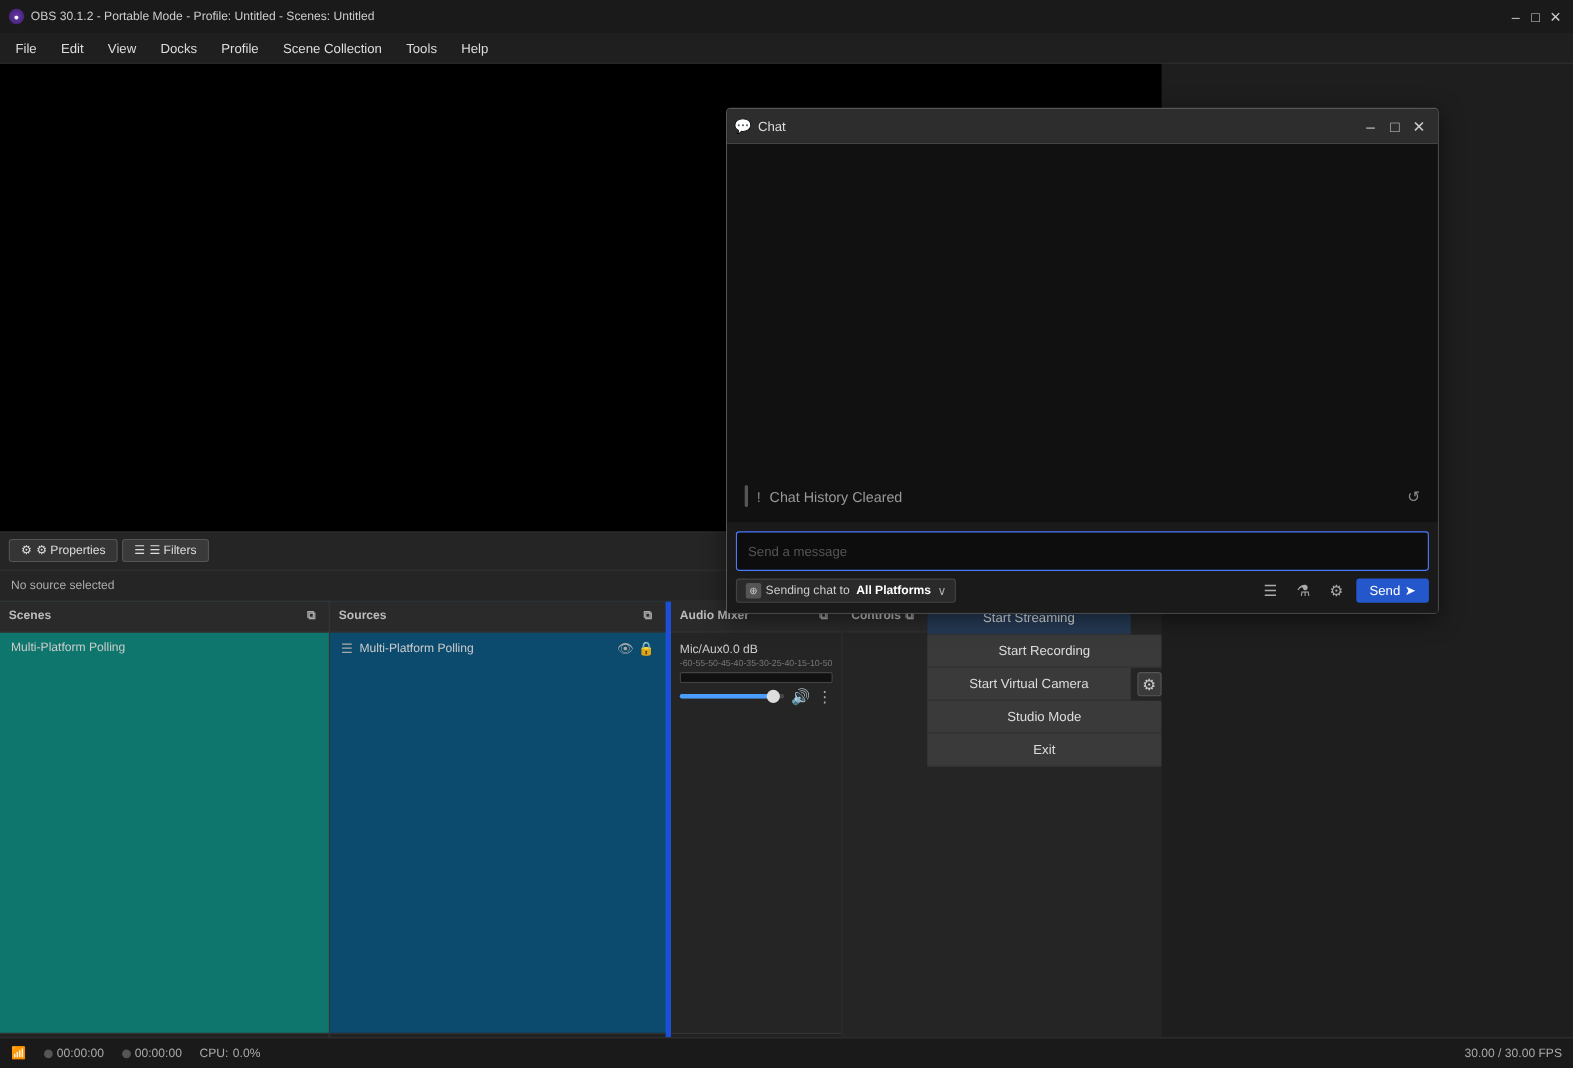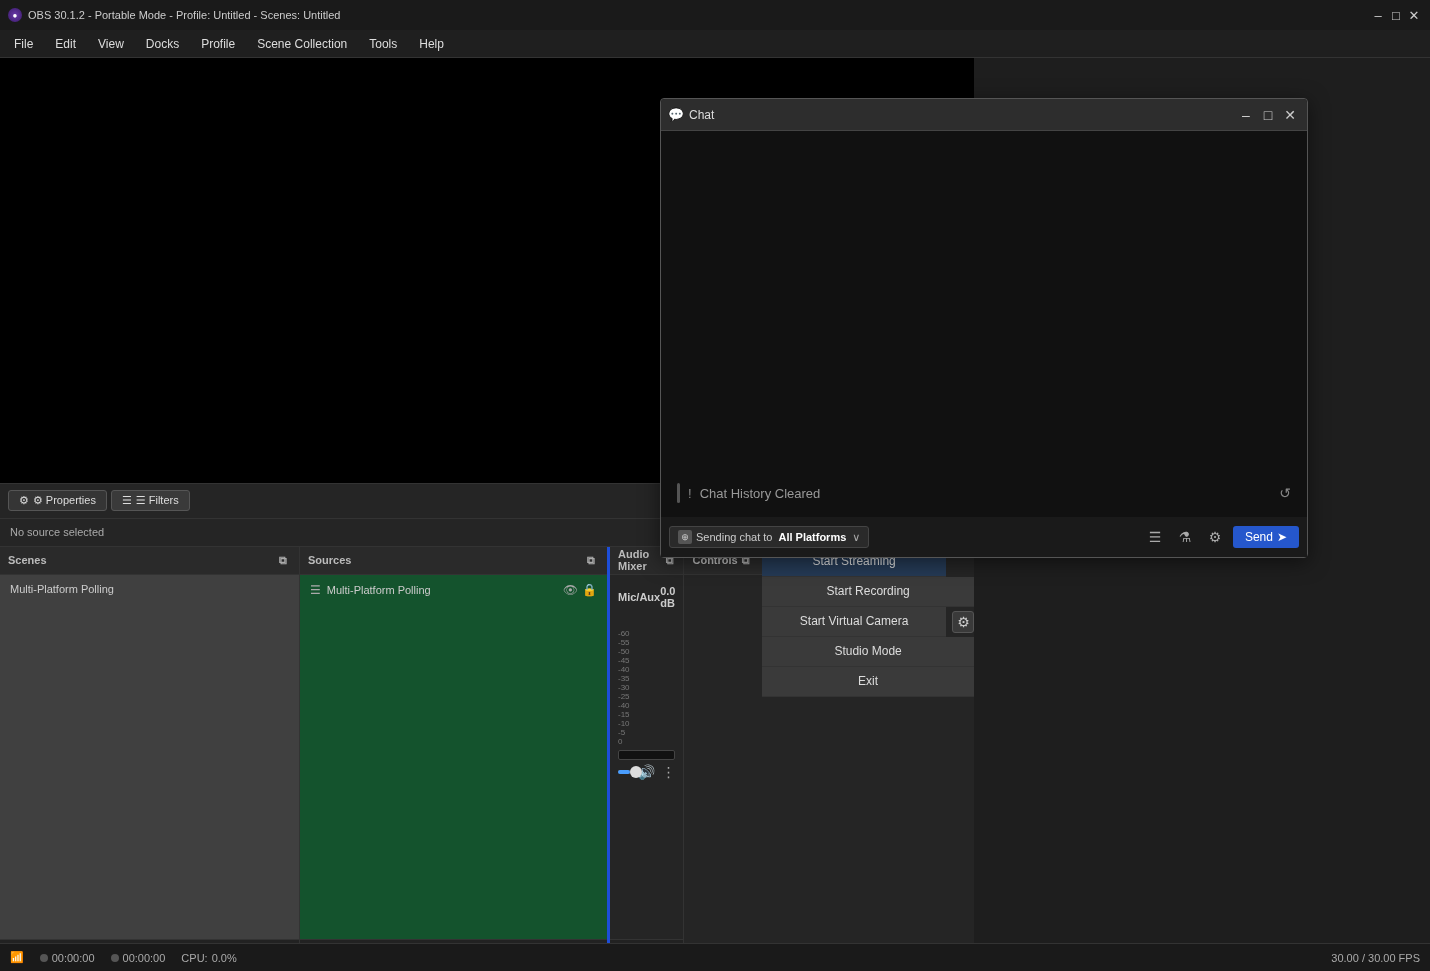--- a/index.html
+++ b/index.html
@@ -127,21 +127,21 @@
     
     #lower-panels {
       display: flex;
       flex: 1;
       height: 280px;
     }
 
     
     #scenes-panel {
       flex: 0 0 300px;
-      background: #404040;
+      background: #0f766e;
       border-right: 1px solid #333;
       display: flex;
       flex-direction: column;
     }
     .panel-header {
       height: 28px;
       background: #2a2a2a;
       display: flex;
       align-items: center;
       justify-content: space-between;
@@ -190,22 +190,22 @@
       cursor: pointer;
       display: flex;
       align-items: center;
       justify-content: center;
       font-size: 14px;
     }
 
     
     #sources-panel {
       flex: 0 0 310px;
-      background: #14532d;
-      border-right: 3px solid #1d4ed8;
+      background: #0c4a6e;
+      border-right: 5px solid #1d4ed8;
       display: flex;
       flex-direction: column;
     }
     .source-item {
       padding: 4px 10px;
       cursor: pointer;
       font-size: 11px;
       color: #ccc;
       display: flex;
       align-items: center;
@@ -234,42 +234,40 @@
       border-right: 1px solid #333;
       display: flex;
       flex-direction: column;
     }
     .audio-track {
       padding: 6px 8px;
     }
     .audio-track-header {
       display: flex;
       align-items: center;
-      margin-bottom: 20px;
+      margin-bottom: 1px;
       font-size: 11px;
-      font-weight: bold;
     }
     .audio-track-name { color: #ccc; }
     .audio-track-db { color: #ccc; }
     .audio-meter-bg {
       height: 10px;
       background: #111;
       border: 1px solid #444;
       border-radius: 2px;
       position: relative;
       overflow: hidden;
       margin-bottom: 4px;
     }
     .audio-meter-labels {
       display: flex;
       justify-content: space-between;
       font-size: 8px;
       color: #777;
       margin-bottom: 4px;
-      flex-direction: column;
     }
     .audio-meter-fill {
       position: absolute;
       top: 0; left: 0;
       height: 100%;
       background: linear-gradient(to right, #2a7a2a 0%, #2a7a2a 60%, #8a8a2a 80%, #8a2a2a 100%);
       width: 0%;
     }
     .audio-track-controls {
       display: flex;
@@ -745,20 +743,21 @@
   <div id="chat-body">
     <div id="chat-history-cleared">
       <div class="chat-cleared-bar"></div>
       <span style="color:#888">!</span>
       <span>Chat History Cleared</span>
       <div style="margin-left:auto;color:#888;cursor:pointer;font-size:14px">↺</div>
     </div>
   </div>
 
   <div id="chat-footer">
+    <input id="chat-input" type="text" placeholder="Send a message" style="">
 
     <div id="chat-toolbar">
 
       <div id="chat-platform-selector">
         <div class="platform-icon">⊕</div>
         <span>Sending chat to</span>
         <span style="color:white;font-weight:bold;margin-left:2px">All Platforms</span>
         <span style="margin-left:2px;color:#aaa">∨</span>
       </div>
 

